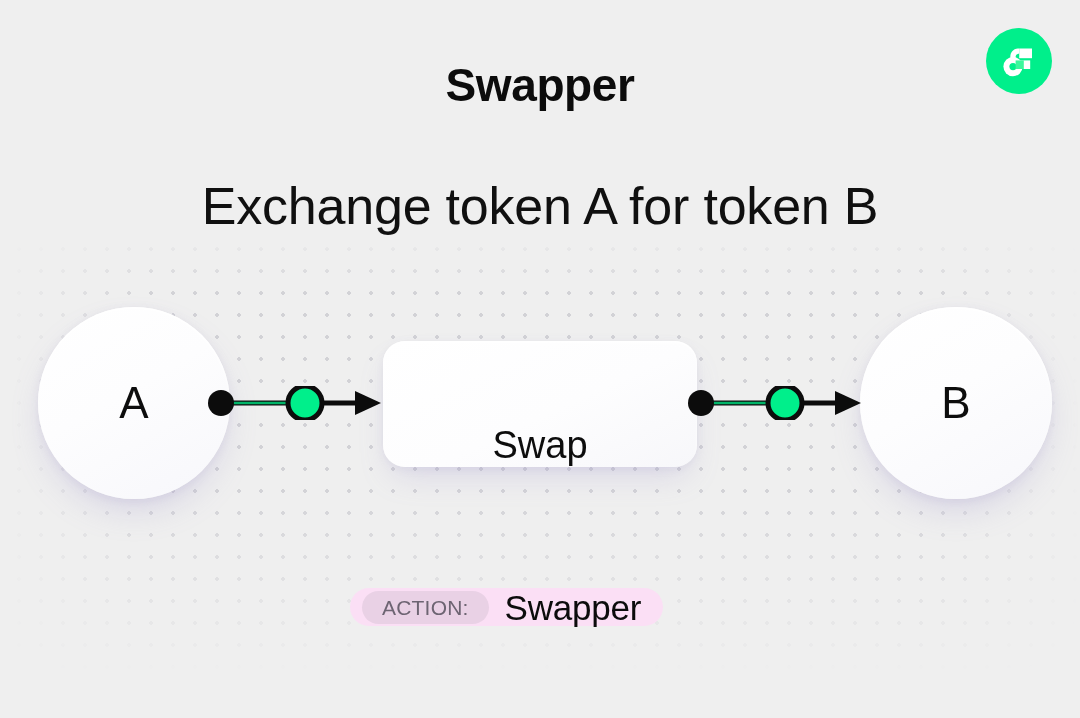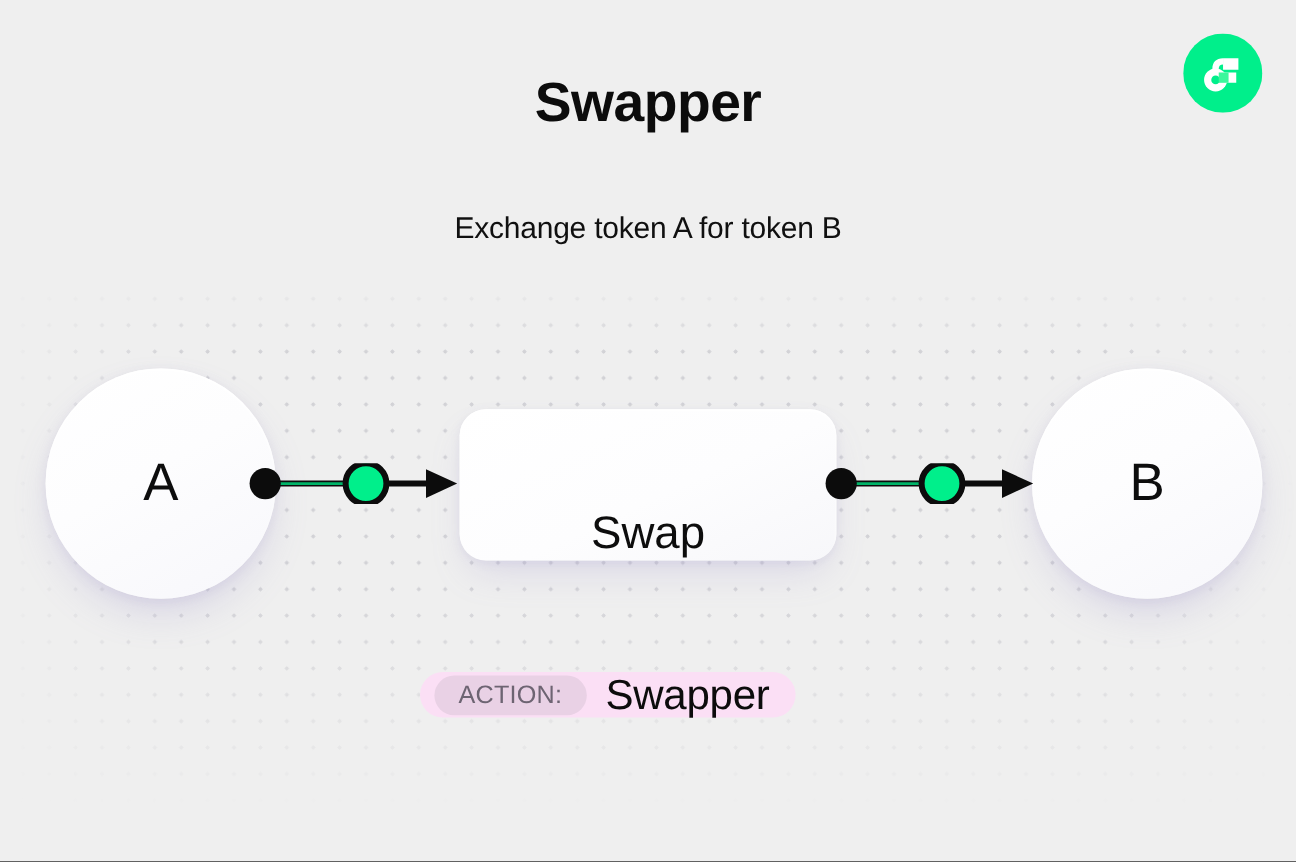--- a/index.html
+++ b/index.html
@@ -51,21 +51,21 @@
     font-weight: 700;
     color: #0c0c0c;
     letter-spacing: -0.4px;
   }
   #page-subtitle {
     position: absolute;
     top: 176px;
     left: 0;
     width: 1080px;
     text-align: center;
-    font-size: 25px;
+    font-size: 52px;
     font-weight: 400;
     color: #101010;
     letter-spacing: -0.2px;
   }
 
   
   #brand-logo {
     position: absolute;
     top: 28px;
     right: 28px;
@@ -112,21 +112,21 @@
   }
 
   .connector { position: absolute; }
   #connector-left  { left: 205px; top: 386px; }
   #connector-right { left: 685px; top: 386px; }
 
   
   #action-badge {
     position: absolute;
     left: 350px;
-    top: 560px;
+    top: 588px;
     height: 38px;
     border-radius: 27px;
     background: #fbdff5;
     display: flex;
     align-items: center;
     padding: 0 22px 0 12px;
     gap: 16px;
   }
   #action-badge-key {
     background: #e9d1e5;

